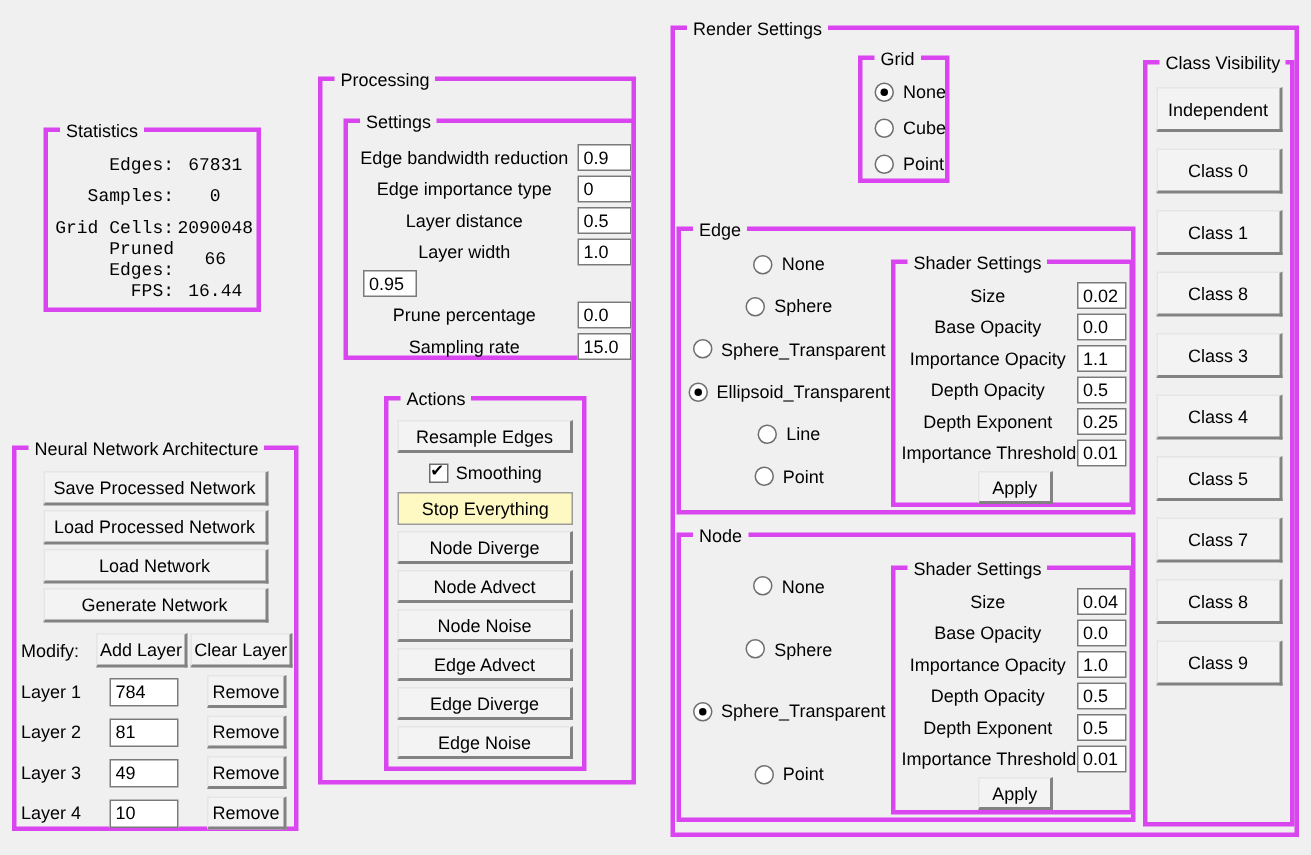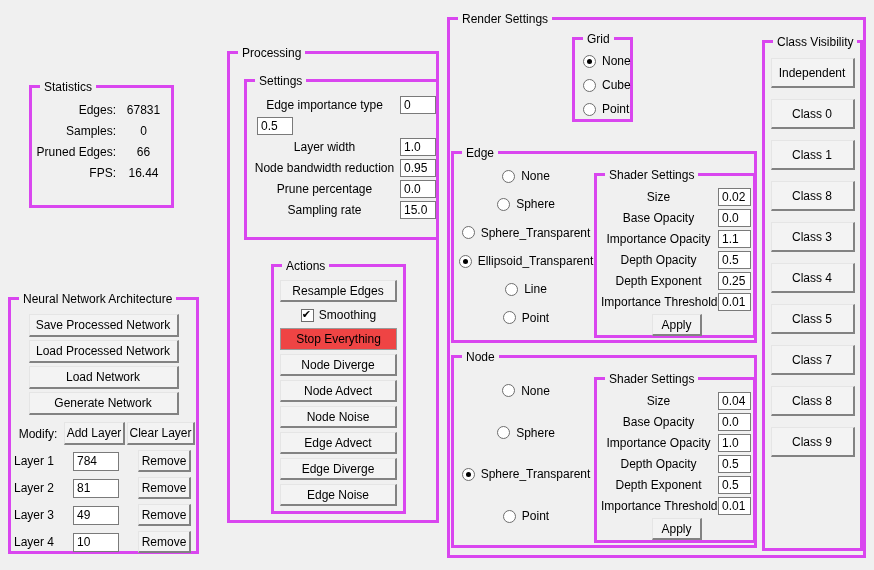--- a/index.html
+++ b/index.html
@@ -14,37 +14,37 @@
     padding:0 4px; line-height:15px; white-space:nowrap;
   }
   .btn {
     background:#f3f3f3; box-sizing:border-box;
     border-top:1px solid #e5e5e5; border-left:1px solid #e5e5e5;
     border-right:2px solid #828282; border-bottom:2px solid #828282;
     display:flex; align-items:center; justify-content:center;
     white-space:nowrap; cursor:default; user-select:none;
   }
   .btn-flat {
-    background:#ef4444; box-sizing:border-box; border:1px solid #9a9a9a;
+    background:#fef9c3; box-sizing:border-box; border:1px solid #9a9a9a;
     display:flex; align-items:center; justify-content:center; cursor:default;
   }
   .tbox {
     background:#fff; border:1px solid #7a7a7a; box-sizing:border-box;
     font-family:"Liberation Sans", sans-serif; font-size:12px; padding:0 3px;
     outline:none;
   }
   
-  .stat-rows { padding-top:11px; }
+  .stat-rows { padding-top:11px;font-family:Liberation Mono, monospace; }
   .stat-row { display:flex; height:21px; align-items:center; }
   .stat-l { width:84px; text-align:right; }
   .stat-v { flex:1; text-align:center; }
   
   .nn-content { padding-top:14px; display:flex; flex-direction:column; }
   .nn-btn { width:150px; height:23px; margin:0 auto 3px auto; }
-  .modify-row { display:flex; align-items:center; height:23px; margin-top:4px; padding-left:3px;text-align:center; }
+  .modify-row { display:flex; align-items:center; height:23px; margin-top:4px; padding-left:3px; }
   .modify-l { width:48px; }
   .addlayer-btn { width:61px; height:23px; margin-left:2px; }
   .clearlayer-btn { width:68px; height:23px; margin-left:2px; }
   .layer-row { display:flex; align-items:center; height:22px; margin-top:5px; }
   .layer-l { margin-left:3px; width:44px; }
   .layer-input { margin-left:15px; width:46px; height:19px; }
   .remove-btn { margin-left:19px; width:53px; height:22px; }
   
   .set-rows { padding:14px 0 0 6px; }
   .set-row { display:flex; align-items:center; height:18px; margin-bottom:3px; }
@@ -84,20 +84,24 @@
   <div class="group" style="left:29px; top:85px; width:145px; height:123px;">
     <span class="cap">Statistics</span>
     <div class="stat-rows">
       <div class="stat-row">
           <span class="stat-l">Edges:</span>
           <span class="stat-v">67831</span>
         </div>
       <div class="stat-row">
           <span class="stat-l">Samples:</span>
           <span class="stat-v">0</span>
+        </div>
+      <div class="stat-row">
+          <span class="stat-l">Grid Cells:</span>
+          <span class="stat-v">2090048</span>
         </div>
       <div class="stat-row">
           <span class="stat-l">Pruned Edges:</span>
           <span class="stat-v">66</span>
         </div>
       <div class="stat-row">
           <span class="stat-l">FPS:</span>
           <span class="stat-v">16.44</span>
         </div>
     </div>
@@ -131,39 +135,43 @@
         <div class="btn remove-btn">Remove</div>
       </div>
       <div class="layer-row">
         <span class="layer-l">Layer 4</span>
         <input class="tbox layer-input" value="10" style="">
         <div class="btn remove-btn">Remove</div>
       </div>
     </div>
   </div>
 
-  <div class="group" style="left:227px; top:51px; width:212px; height:472px;">
+  <div class="group" style="left:212px; top:51px; width:212px; height:472px;">
     <span class="cap">Processing</span>
 
     <div class="group" style="left:14px; top:25px; width:195px; height:161px;">
       <span class="cap">Settings</span>
       <div class="set-rows">
         <div class="set-row">
+            <span class="set-l">Edge bandwidth reduction</span>
+            <input class="tbox set-input" value="0.9" style="">
+          </div>
+        <div class="set-row">
             <span class="set-l">Edge importance type</span>
             <input class="tbox set-input" value="0" style="">
           </div>
         <div class="set-row">
+            <span class="set-l">Layer distance</span>
             <input class="tbox set-input" value="0.5" style="">
           </div>
         <div class="set-row">
             <span class="set-l">Layer width</span>
             <input class="tbox set-input" value="1.0" style="">
           </div>
         <div class="set-row">
-            <span class="set-l">Node bandwidth reduction</span>
             <input class="tbox set-input" value="0.95" style="">
           </div>
         <div class="set-row">
             <span class="set-l">Prune percentage</span>
             <input class="tbox set-input" value="0.0" style="">
           </div>
         <div class="set-row">
             <span class="set-l">Sampling rate</span>
             <input class="tbox set-input" value="15.0" style="">
           </div>

